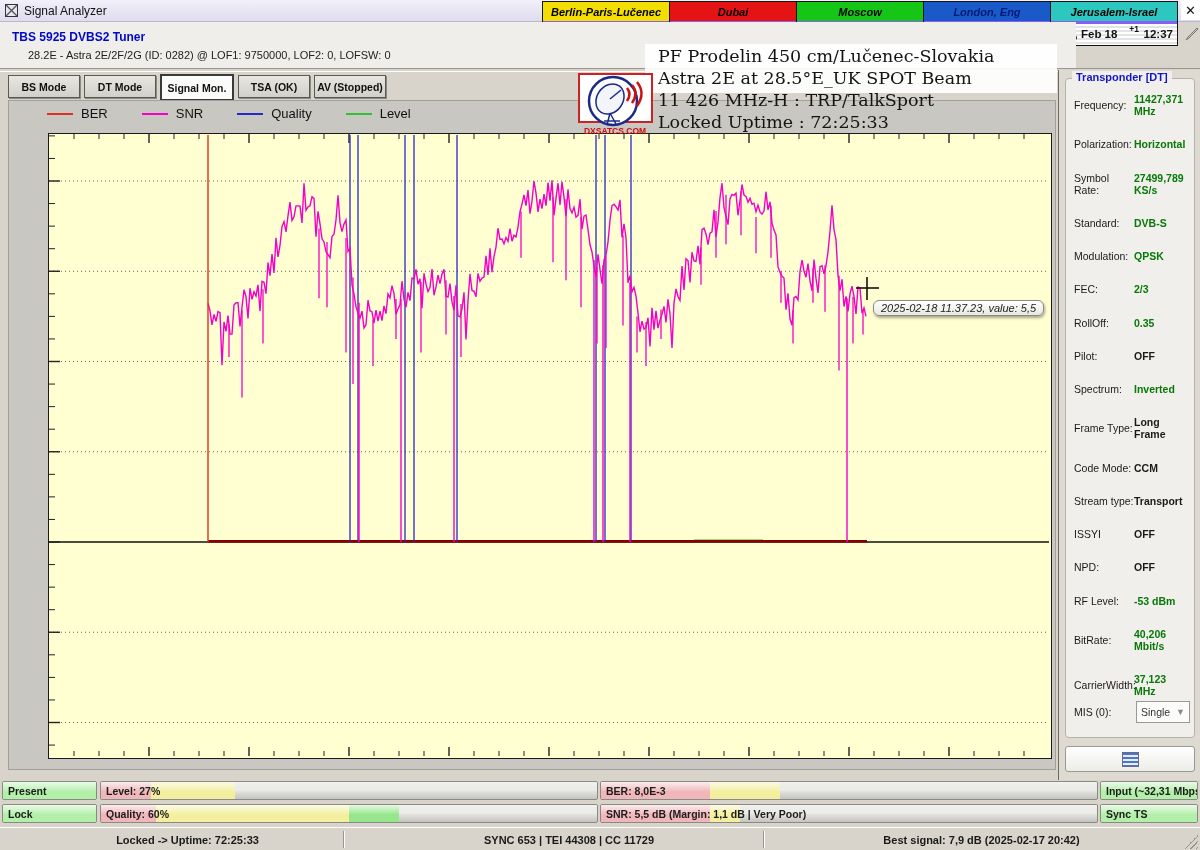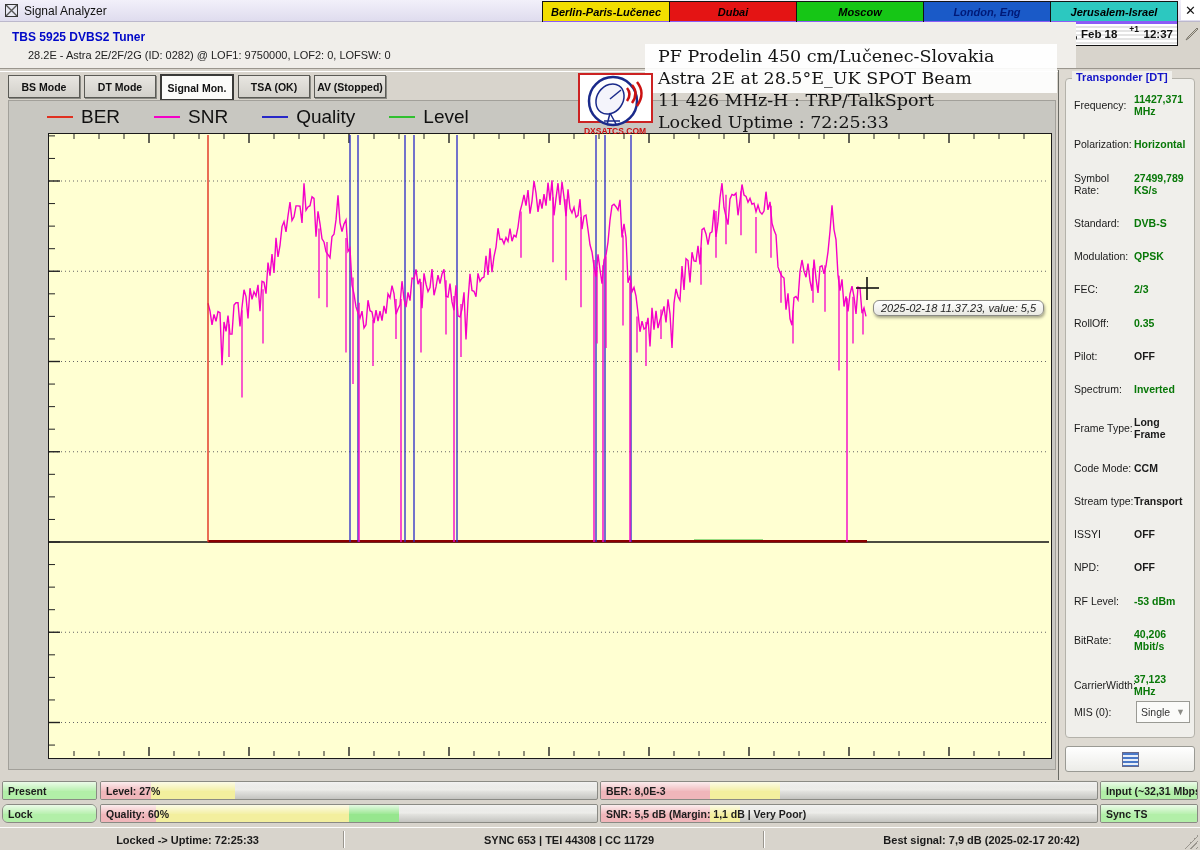--- a/index.html
+++ b/index.html
@@ -18,21 +18,21 @@
         border-top:1px solid #9a968e;border-bottom:1px solid #ffffff;}
   
   .tabs{position:absolute;left:8px;top:75px;display:flex;gap:4px;}
   .tab{width:70px;height:21px;font-size:10.5px;font-weight:bold;color:#111;
        background:linear-gradient(#e8e6e1,#d2d0ca);border:1px solid #5a5a55;
        display:flex;align-items:center;justify-content:center;box-shadow:1px 1px 0 #8a8a84;}
   .tab.active{background:#fbfbf9;border:2px solid #3a3a38;box-shadow:none;height:23px;margin-top:-1px;}
   
   .chart-panel{position:absolute;left:8px;top:100px;width:1048px;height:670px;
       background:#c8c7c1;border:1px solid #a2a09a;box-sizing:border-box;}
-  .legend{position:absolute;left:38px;top:5px;display:flex;gap:34px;align-items:center;font-size:19px;color:#111;}
+  .legend{position:absolute;left:38px;top:5px;display:flex;gap:34px;align-items:center;font-size:13px;color:#111;}
   .legend .item{display:flex;align-items:center;gap:8px;}
   .legend .swatch{width:26px;height:0;border-top-width:2px;border-top-style:solid;}
   .plot{position:absolute;left:39px;top:32px;width:1002px;height:624px;background:#ffffd2;border:1px solid #1a1a1a;}
   .ptooltip{position:absolute;font-size:11px;color:#222;background:linear-gradient(#ffffff,#e9e9e2);
       border:1px solid #8a8a85;border-radius:6px;padding:1px 7px;box-shadow:1px 2px 3px rgba(0,0,0,.35);white-space:nowrap;font-style:italic;}
   
   .overlay-backing{position:absolute;left:645px;top:44px;width:412px;height:49px;background:rgba(255,255,255,.92);}
   .overlay-text{position:absolute;left:658px;top:45px;width:420px;
       font-family:"DejaVu Serif","Liberation Serif",serif;font-size:17.5px;line-height:22px;color:#141414;}
   .logo{position:absolute;left:578px;top:73px;width:75px;height:50px;background:#fff;border:2px solid #cc2222;box-sizing:border-box;}
@@ -479,21 +479,21 @@
         <div class="seg" style="left: 0%; width: 22%; background: rgb(240, 182, 186);"></div>
         <div class="seg" style="left: 22%; width: 14%; background: rgb(243, 239, 158);"></div>
         <div class="gloss"></div>
         <div class="blabel">BER: 8,0E-3</div>
       </div>
       <div class="bar" style="left: 1100px; width: 98px; top: 781px;">
         <div class="seg" style="left: 0%; width: 100%; background: rgb(178, 239, 168);"></div>
         <div class="gloss"></div>
         <div class="blabel">Input (~32,31 Mbps)</div>
       </div>
-      <div class="bar" style="left: 2px; width: 95px; top: 804px; border-radius: 6px;">
+      <div class="bar" style="left: 2px; width: 95px; top: 804px;">
         <div class="seg" style="left: 0%; width: 100%; background: rgb(178, 239, 168);"></div>
         <div class="gloss"></div>
         <div class="blabel">Lock</div>
       </div>
       <div class="bar" style="left: 100px; width: 498px; top: 804px;">
         <div class="seg" style="left: 0%; width: 11%; background: rgb(240, 182, 186);"></div>
         <div class="seg" style="left: 11%; width: 39%; background: rgb(243, 239, 158);"></div>
         <div class="seg" style="left: 50%; width: 10%; background: rgb(150, 230, 142);"></div>
         <div class="gloss"></div>
         <div class="blabel">Quality: 60%</div>

